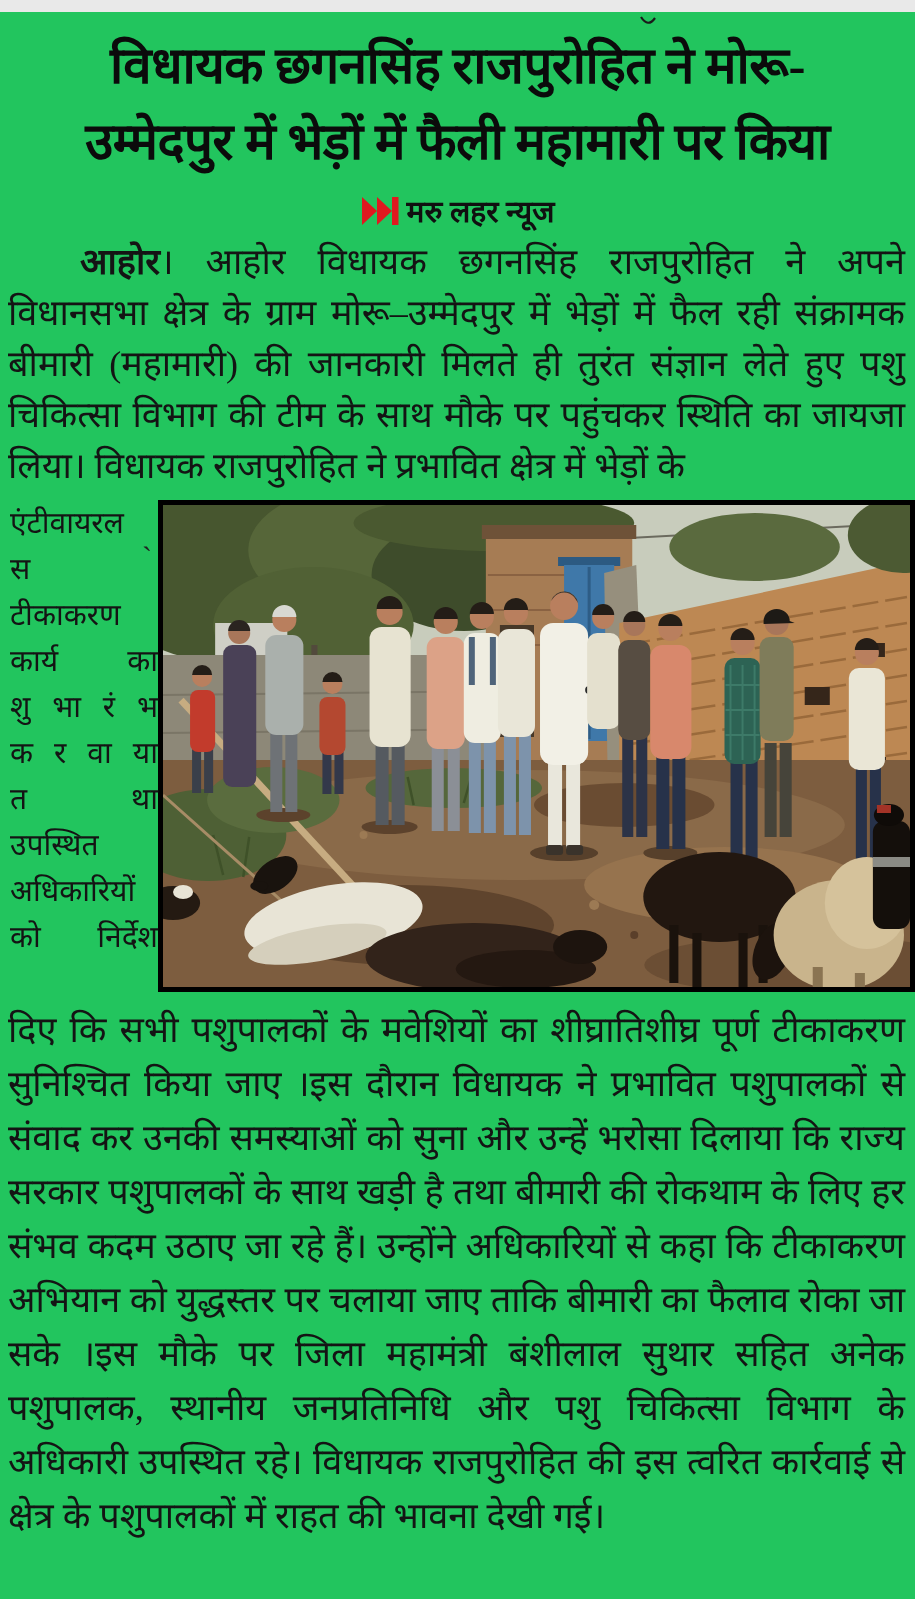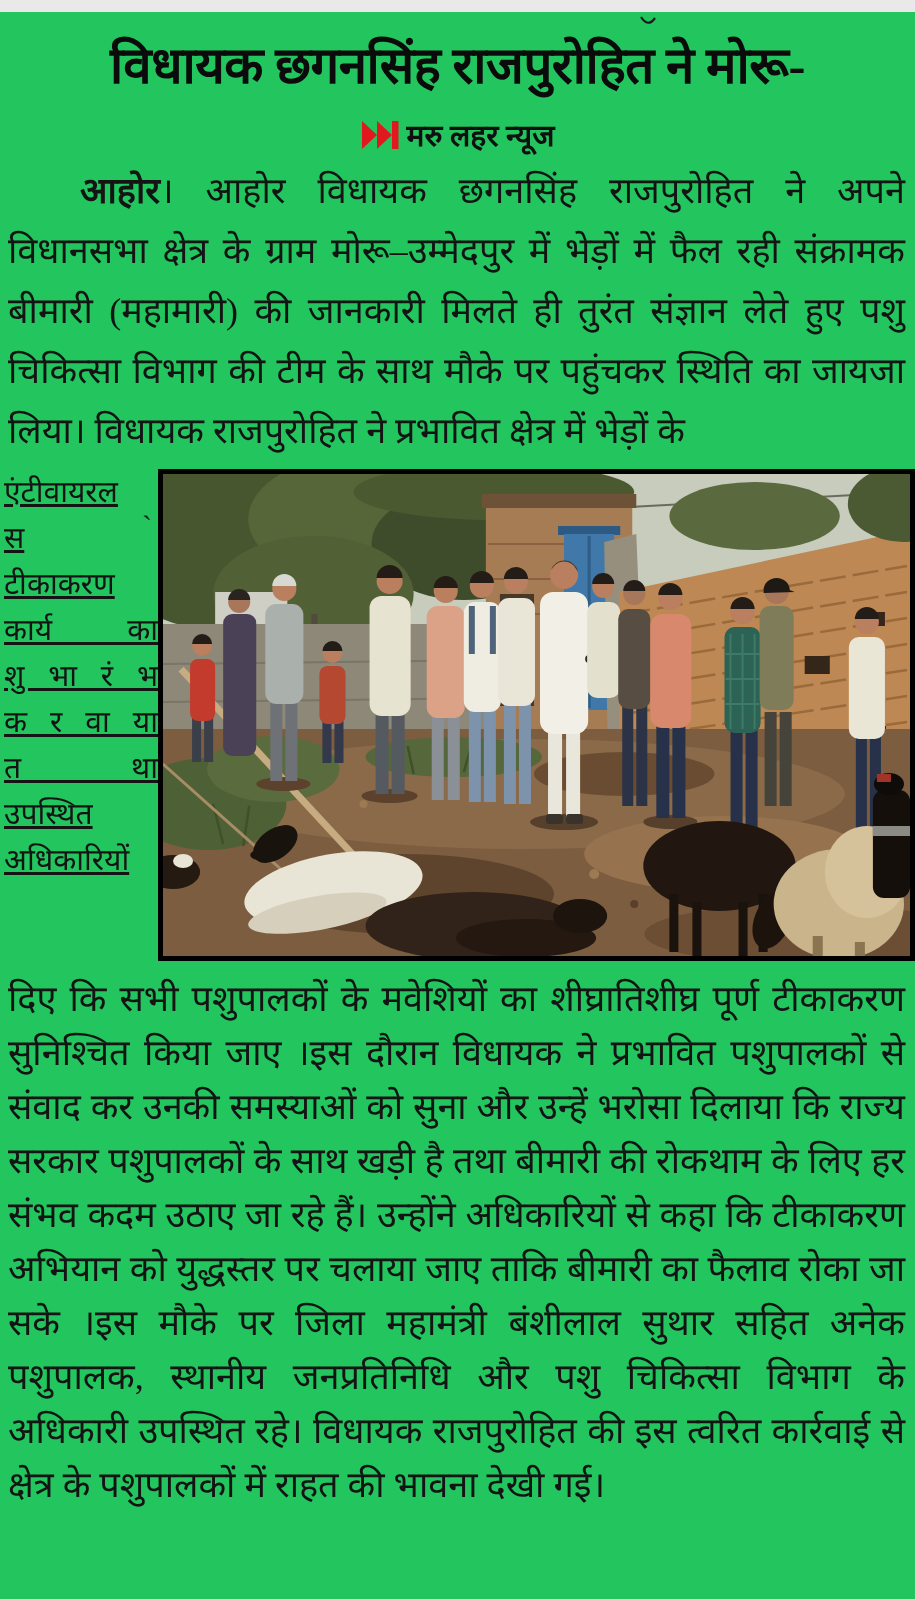--- a/index.html
+++ b/index.html
@@ -24,36 +24,36 @@
   }
   .headline .hl-line{display:block;white-space:nowrap;}
   .byline{
     display:flex;align-items:center;justify-content:center;gap:8px;
     margin:6px 0 4px 0;
     font-weight:700;font-size:30px;color:#101010;
   }
   .byline svg{display:block;}
   .para{
     margin:0;padding:2px 10px 0 8px;
-    font-size:36px;line-height:60px;
+    font-size:36px;line-height:51px;
     text-align:justify;
     color:#141414;
   }
   .para1{text-indent:72px;}
   .para1 .dateline{font-weight:800;}
   .mid{
     display:flex;align-items:flex-start;
     margin-top:8px;
     height:497px;
   }
   .leftcol{
     position:relative;
     width:158px;min-width:158px;
-    padding-left:4px;box-sizing:border-box;
-    font-size:30px;line-height:46px;color:#141414;text-decoration:underline;
+    padding-left:10px;box-sizing:border-box;
+    font-size:30px;line-height:46px;color:#141414;
   }
   .leftcol .line{
     height:46px;overflow:visible;white-space:nowrap;
     text-align:justify;text-align-last:justify;
   }
   .leftcol .line-single{text-align:left;text-align-last:left;}
   .leftcol .stray{
     position:absolute;right:6px;margin-top:-12px;
     font-size:30px;color:#222;
   }
@@ -72,20 +72,21 @@
 <div class="page">
 
   <div class="top-fragment">
     <svg width="20" height="10" viewBox="0 0 20 10">
       <path d="M3 1 q7 11 14 1" stroke="#1a1a1a" stroke-width="2.2" fill="none"></path>
     </svg>
   </div>
 
   <h1 class="headline">
     <span class="hl-line">विधायक छगनसिंह राजपुरोहित ने मोरू-</span>
+    <span class="hl-line">उम्मेदपुर में भेड़ों में फैली महामारी पर किया</span>
   </h1>
 
   <div class="byline">
     <svg width="38" height="28" viewBox="0 0 38 28">
       <polygon points="1,0 16,14 1,28" fill="#e0191f"></polygon>
       <polygon points="16,0 31,14 16,28" fill="#e0191f"></polygon>
       <rect x="31" y="0" width="6.5" height="28" fill="#e0191f"></rect>
     </svg>
     <span>मरु लहर न्यूज</span>
   </div>
@@ -97,20 +98,21 @@
     <div class="leftcol">
       <div class="line line-single">एंटीवायरल</div>
       <div class="line line-single"><span>स</span><span class="stray">ˋ</span></div>
       <div class="line line-single">टीकाकरण</div>
       <div class="line">कार्य का</div>
       <div class="line">शु भा रं भ</div>
       <div class="line">क र वा या</div>
       <div class="line">त था</div>
       <div class="line line-single">उपस्थित</div>
       <div class="line line-single">अधिकारियों</div>
+      <div class="line">को निर्देश</div>
     </div>
 
     <figure class="photo">
       <svg viewBox="0 0 745 482" preserveAspectRatio="none">
 
         <rect width="745" height="482" fill="#c8ccbc"></rect>
         <line x1="0" y1="58" x2="745" y2="18" stroke="#6b6a5e" stroke-width="2"></line>
 
         <ellipse cx="70" cy="70" rx="135" ry="88" fill="#47562f"></ellipse>
         <ellipse cx="205" cy="45" rx="120" ry="66" fill="#566639"></ellipse>

